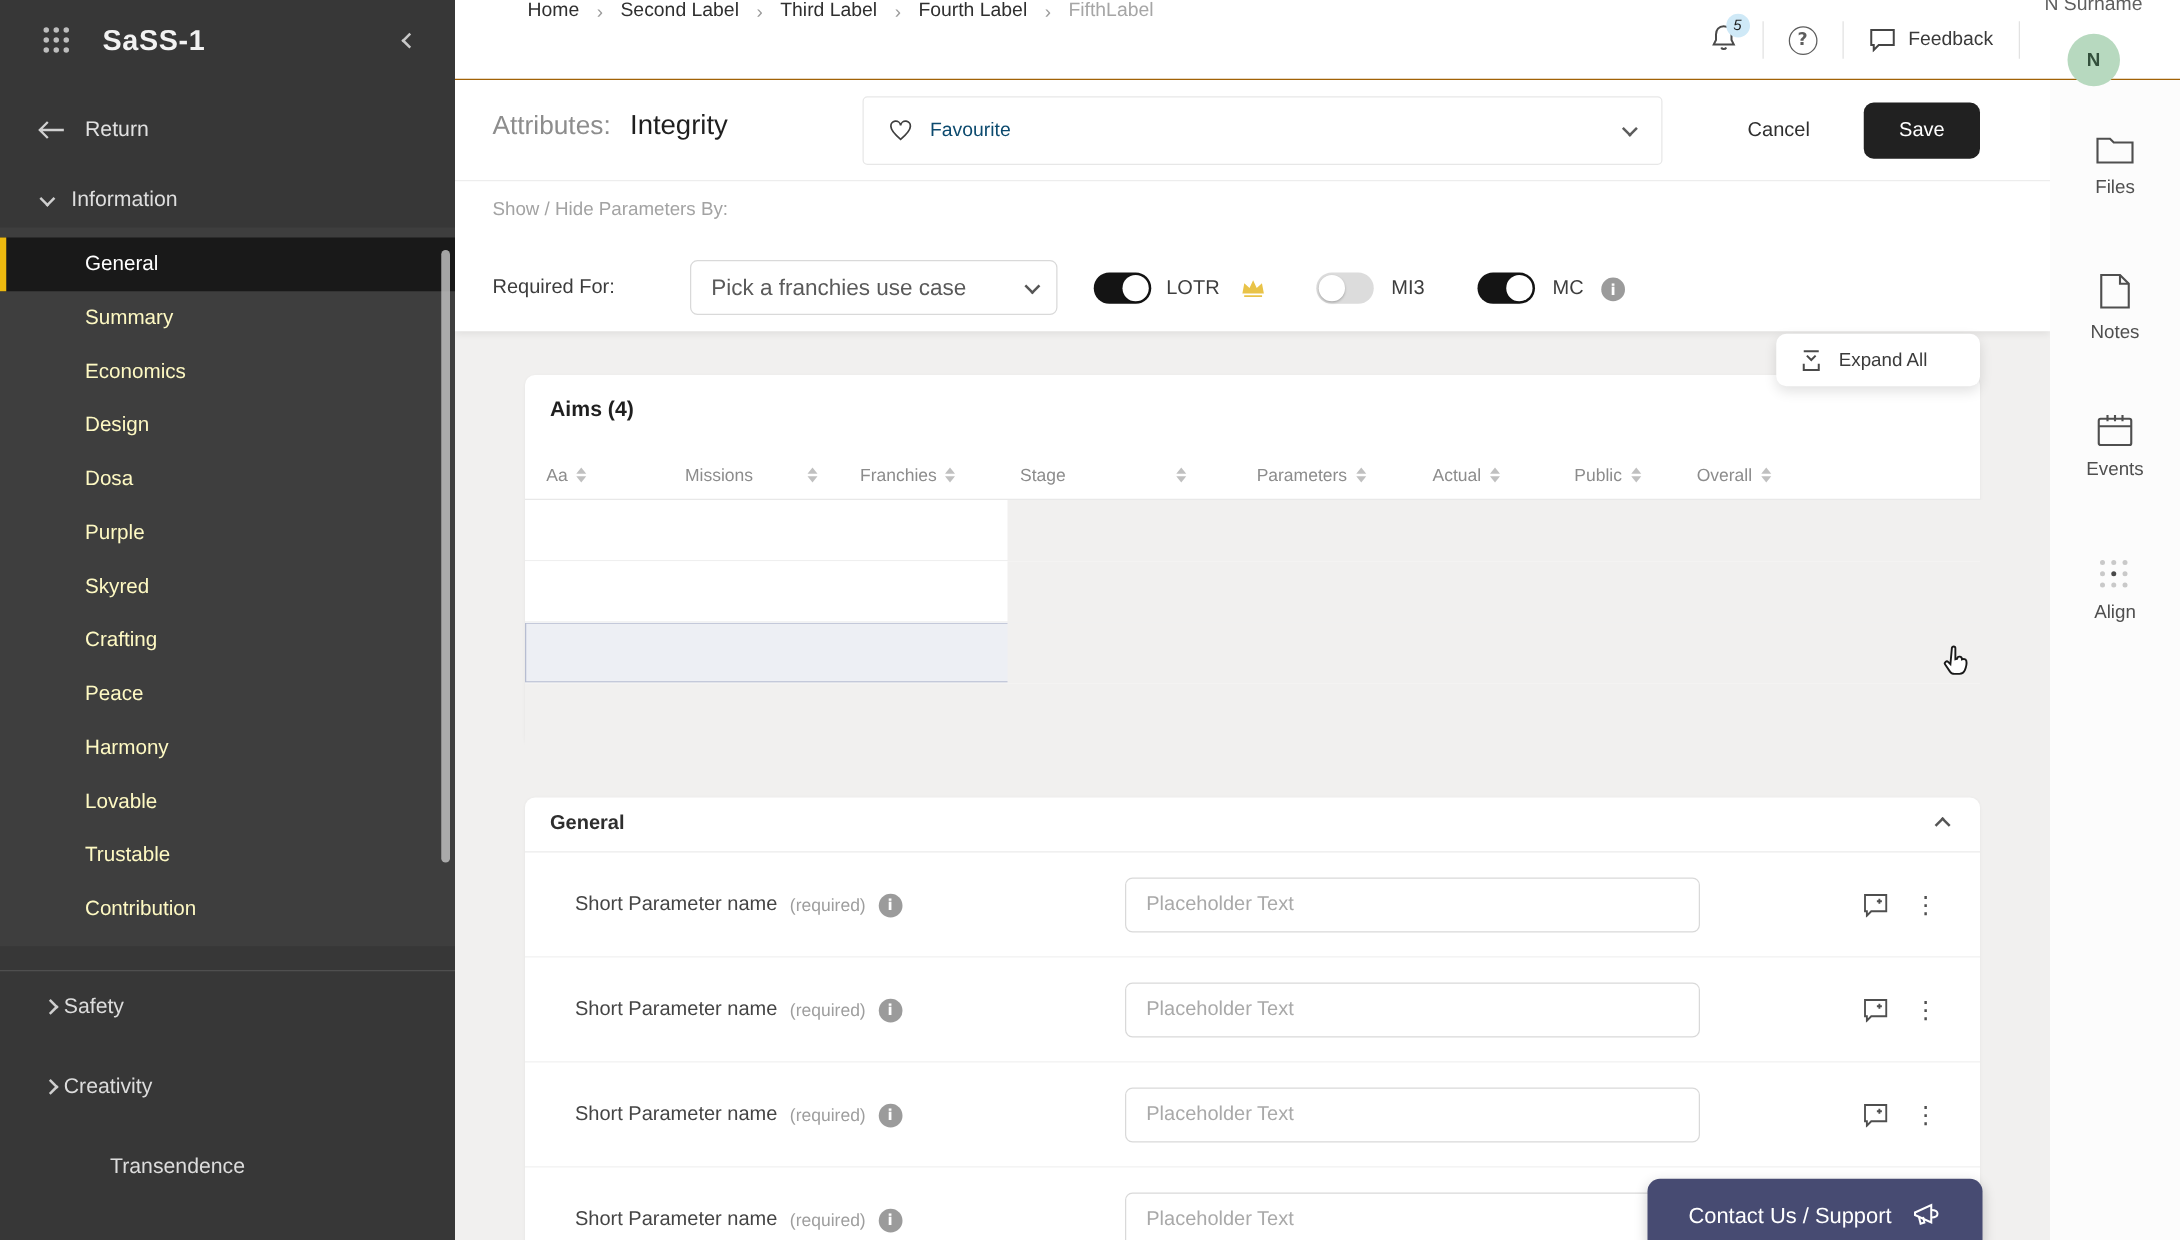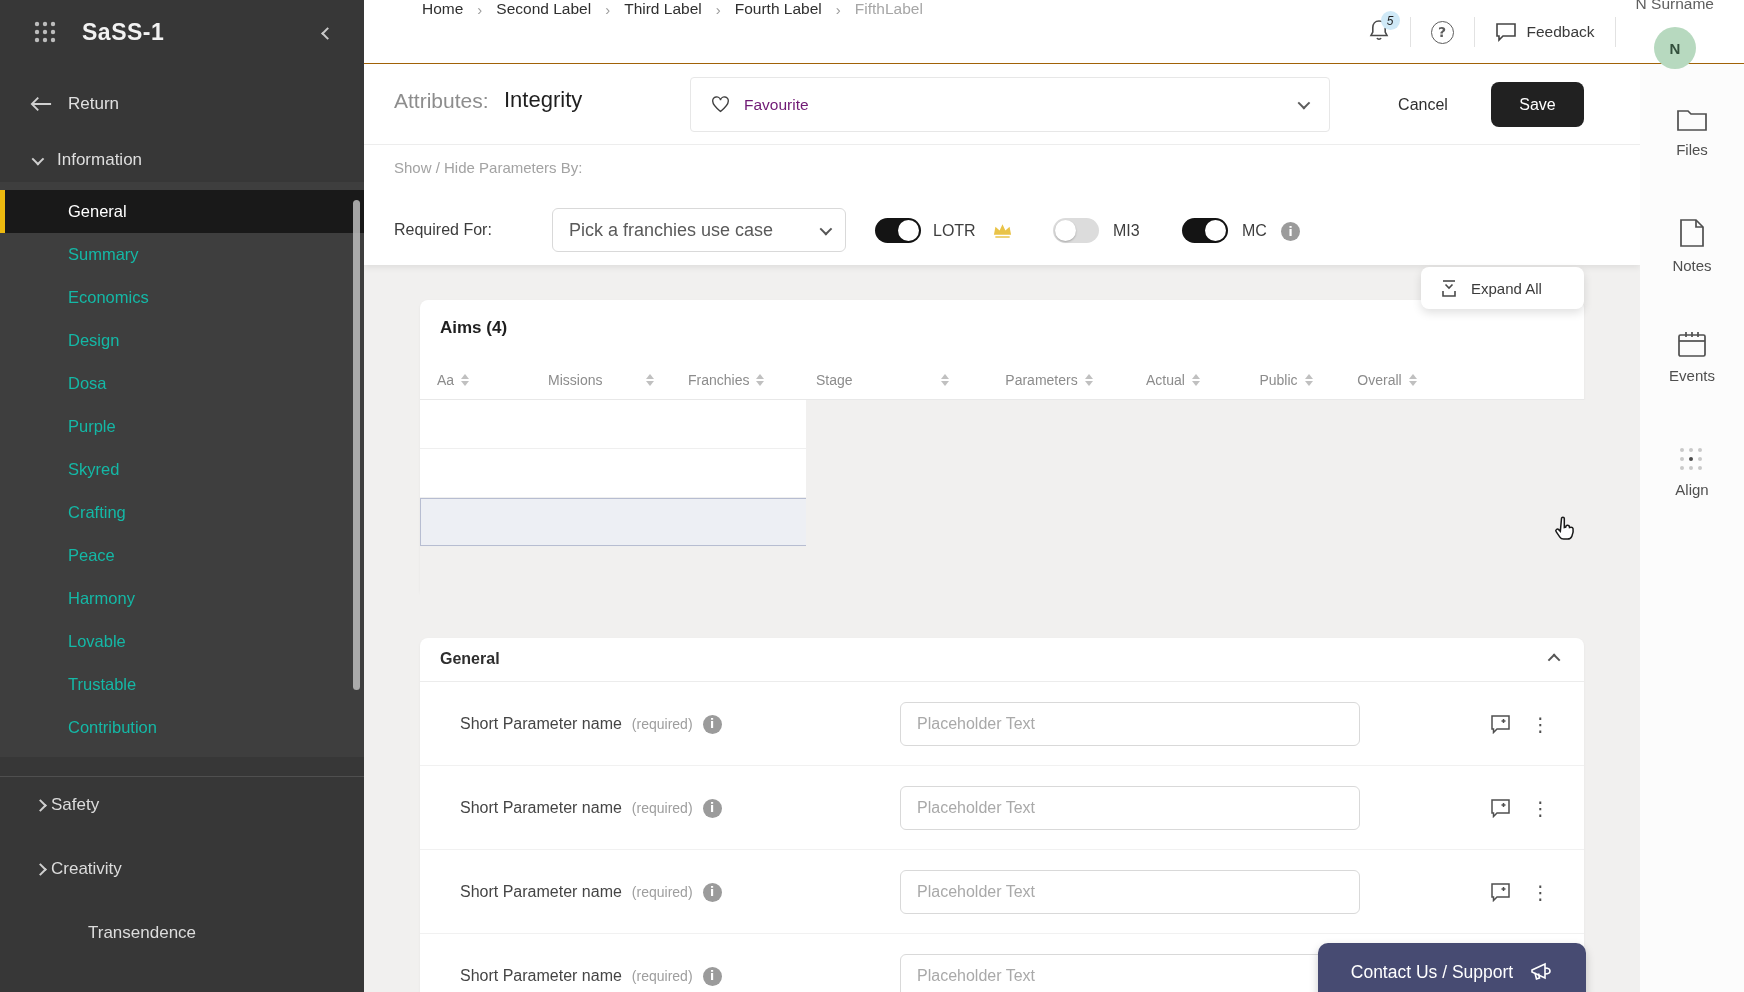--- a/index.html
+++ b/index.html
@@ -11,21 +11,21 @@
 
   
   .sidebar { position:absolute; left:0; top:0; width:364px; height:992px; background:#373737; color:#d6d6d6; z-index:30; }
   .sb-header { position:absolute; left:0; top:0; width:100%; height:64px; display:flex; align-items:center; }
   .sb-grid-icon { margin-left:34px; }
   .sb-title { margin-left:26px; font-size:23px; font-weight:bold; color:#f2f2f2; letter-spacing:.5px; }
   .sb-collapse { position:absolute; right:32px; top:20px; font-size:20px; color:#c9c9c9; cursor:pointer; }
   .sb-return { position:absolute; left:0; top:86px; width:100%; height:36px; display:flex; align-items:center; gap:16px; padding-left:30px; font-size:17px; color:#e0e0e0; cursor:pointer; }
   .sb-info { position:absolute; left:0; top:142px; width:100%; height:36px; display:flex; align-items:center; gap:16px; padding-left:32px; font-size:17px; color:#dedede; cursor:pointer; }
   .sb-items { position:absolute; left:0; top:182px; width:100%; background:#3e3e3e; padding:8px 0; }
-  .sb-item { height:43px; display:flex; align-items:center; padding-left:68px; font-size:16.5px; color:#14b8a6; cursor:pointer; position:relative; }
+  .sb-item { height:43px; display:flex; align-items:center; padding-left:68px; font-size:16.5px; color:#fef9c3; cursor:pointer; position:relative; }
   .sb-item.selected { background:#191919; color:#ffffff; }
   .sb-item.selected::before { content:""; position:absolute; left:0; top:0; width:5px; height:100%; background:#edb90f; }
   .sb-divider { position:absolute; left:0; top:776px; width:100%; height:1px; background:#4f4f4f; }
   .sb-group { position:absolute; left:0; width:100%; height:50px; display:flex; align-items:center; gap:6px; padding-left:36px; font-size:17px; color:#dcdcdc; cursor:pointer; }
   .sb-scrollbar { position:absolute; right:4px; top:200px; width:7px; height:490px; border-radius:4px; background:#bdbdbd; opacity:.85; }
   .chev { display:inline-block; width:9px; height:9px; border-right:2px solid currentColor; border-bottom:2px solid currentColor; }
   .chev.down { transform:rotate(45deg) translateY(-2px); }
   .chev.right { transform:rotate(-45deg); }
   .chev.left { transform:rotate(135deg); }
   .chev.up { transform:rotate(-135deg) translateY(-2px); }
@@ -47,21 +47,21 @@
   .user-name { font-size:15.5px; color:#5f5f5f; }
   .avatar { width:42px; height:42px; border-radius:50%; background:#b7d9bf; color:#33503c; font-size:15px; font-weight:bold; display:flex; align-items:center; justify-content:center; }
 
   
   .panel { position:absolute; left:364px; top:64px; width:1276px; height:201px; background:#fff; box-shadow:0 3px 6px rgba(0,0,0,.07); z-index:5; }
   .hdr-row { position:absolute; left:0; top:0; width:100%; height:81px; border-bottom:1px solid #ededed; }
   .attr-label { position:absolute; left:30px; top:25px; font-size:21px; color:#8d8d8d; }
   .attr-value { position:absolute; left:140px; top:23px; font-size:22px; color:#1f1f1f; }
   .fav-box { position:absolute; left:326px; top:13px; width:640px; height:55px; border:1px solid #e7e7e7; border-radius:4px; display:flex; align-items:center; cursor:pointer; background:#fff; }
   .fav-box .heart { margin-left:20px; }
-  .fav-label { margin-left:14px; font-size:15.5px; color:#701a75; }
+  .fav-label { margin-left:14px; font-size:15.5px; color:#0c4a6e; }
   .fav-chev { position:absolute; right:22px; color:#5c5c5c; }
   .cancel-btn { position:absolute; left:1013px; top:18px; width:92px; height:45px; background:transparent; border:none; font-size:16px; color:#2f2f2f; cursor:pointer; font-family:inherit; }
   .save-btn { position:absolute; left:1127px; top:18px; width:93px; height:45px; background:#212121; border:none; border-radius:8px; font-size:16px; color:#fff; cursor:pointer; font-family:inherit; }
   .showhide-label { position:absolute; left:30px; top:95px; font-size:15px; color:#a3a3a3; }
   .reqfor-label { position:absolute; left:30px; top:157px; font-size:16px; color:#3c3c3c; }
   .franchise-select { position:absolute; left:188px; top:144px; width:294px; height:44px; border:1px solid #d9d9d9; border-radius:6px; background:#fff; display:flex; align-items:center; cursor:pointer; }
   .select-value { margin-left:16px; font-size:18px; color:#5a5a5a; }
   .select-chev { position:absolute; right:16px; color:#555; }
   .toggle { position:absolute; top:154px; width:46px; height:25px; border-radius:13px; cursor:pointer; }
   .toggle .knob { position:absolute; top:2px; width:21px; height:21px; border-radius:50%; background:#fff; box-shadow:0 1px 2px rgba(0,0,0,.25); }

